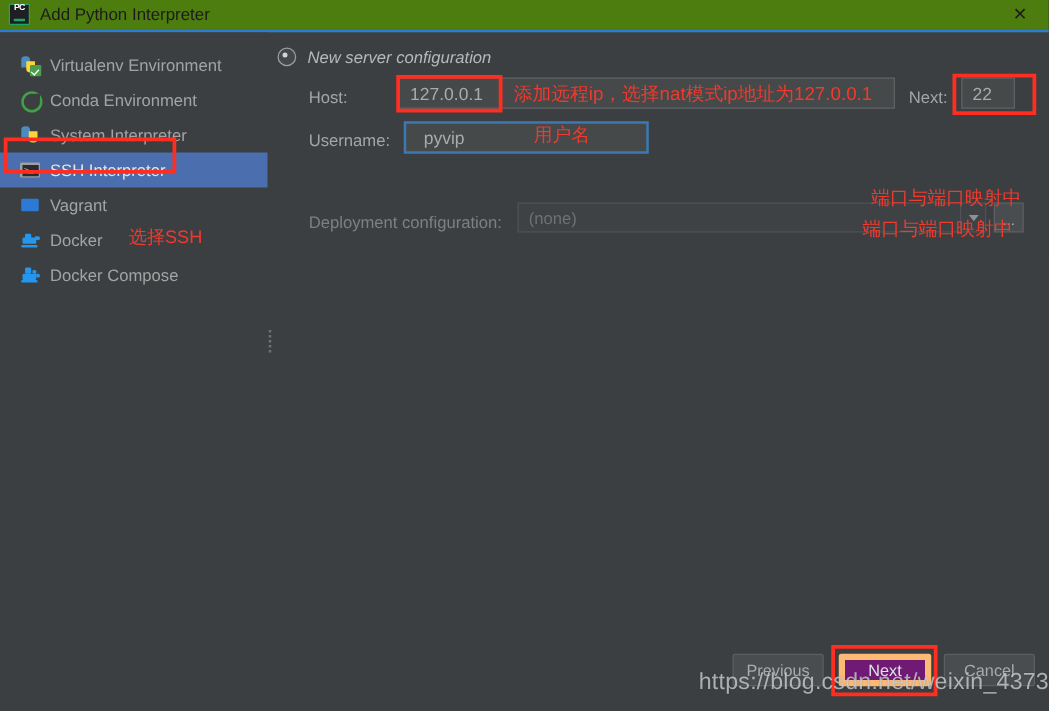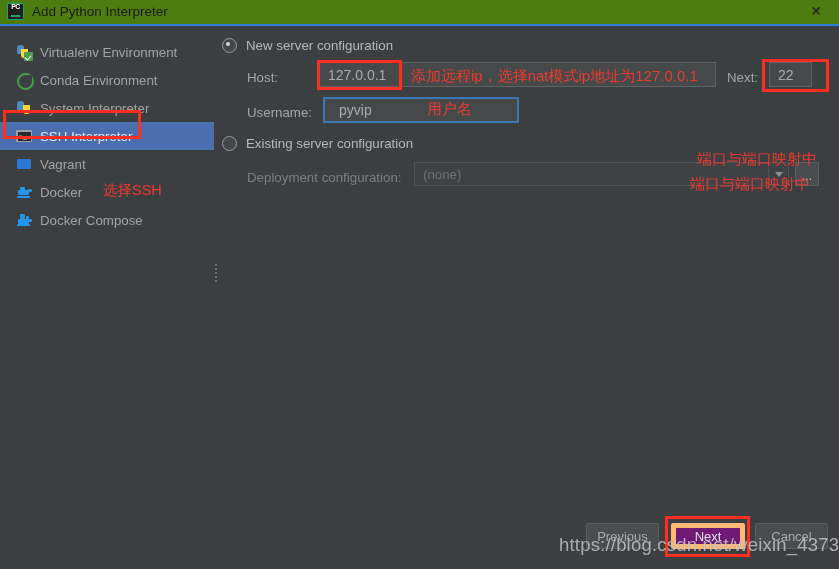--- a/index.html
+++ b/index.html
@@ -165,20 +165,21 @@
   }
 
   .radio-row {
     position: absolute;
     display: flex;
     align-items: flex-start;
     color: #b6b8ba;
     font-size: 13.3px;
     cursor: pointer;
     white-space: nowrap;
+    font-style: italic;
   }
   .radio {
     width: 13px; height: 13px;
     border-radius: 50%;
     border: 1.4px solid #9a9da0;
     margin-right: 9px;
     position: relative;
     flex: 0 0 auto;
     background: #45484a;
   }
@@ -404,24 +405,20 @@
 
     <div class="field-label" style="left:25px; top:44px;">Host:</div>
     <div class="textfield" style="left:97px; top:36px; width:397px; height:25px;">127.0.0.1</div>
 
     <div class="field-label" style="left:505px; top:44px;">Next:</div>
     <div class="textfield" style="left:547px; top:36px; width:43px; height:25px;">22</div>
 
     <div class="field-label" style="left:25px; top:79px;">Username:</div>
     <div class="textfield focused" style="left:101px; top:71px; width:196px; height:26px;">pyvip</div>
 
-    <div class="radio-row" style="left:0px; top:110px;">
-      <span class="radio"></span>
-      <span>Existing server configuration</span>
-    </div>
 
     <div class="field-label dim" style="left:25px; top:144px;">Deployment configuration:</div>
     <div class="combo" style="left:192px; top:136px; width:375px; height:24px;">
       <span class="value">(none)</span>
       <span class="arrow"></span>
     </div>
     <div class="ellipsis-btn" style="left:573px; top:136px; width:24px; height:24px;">...</div>
 
   </div>
 

